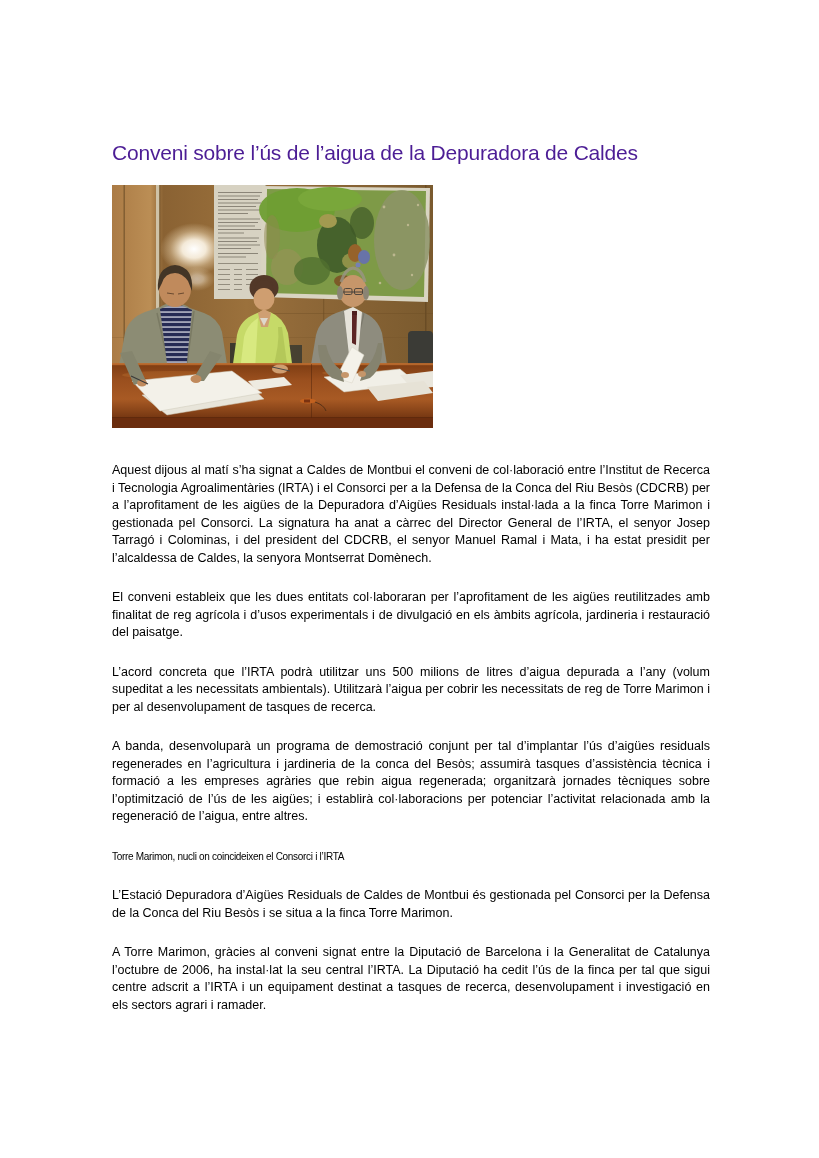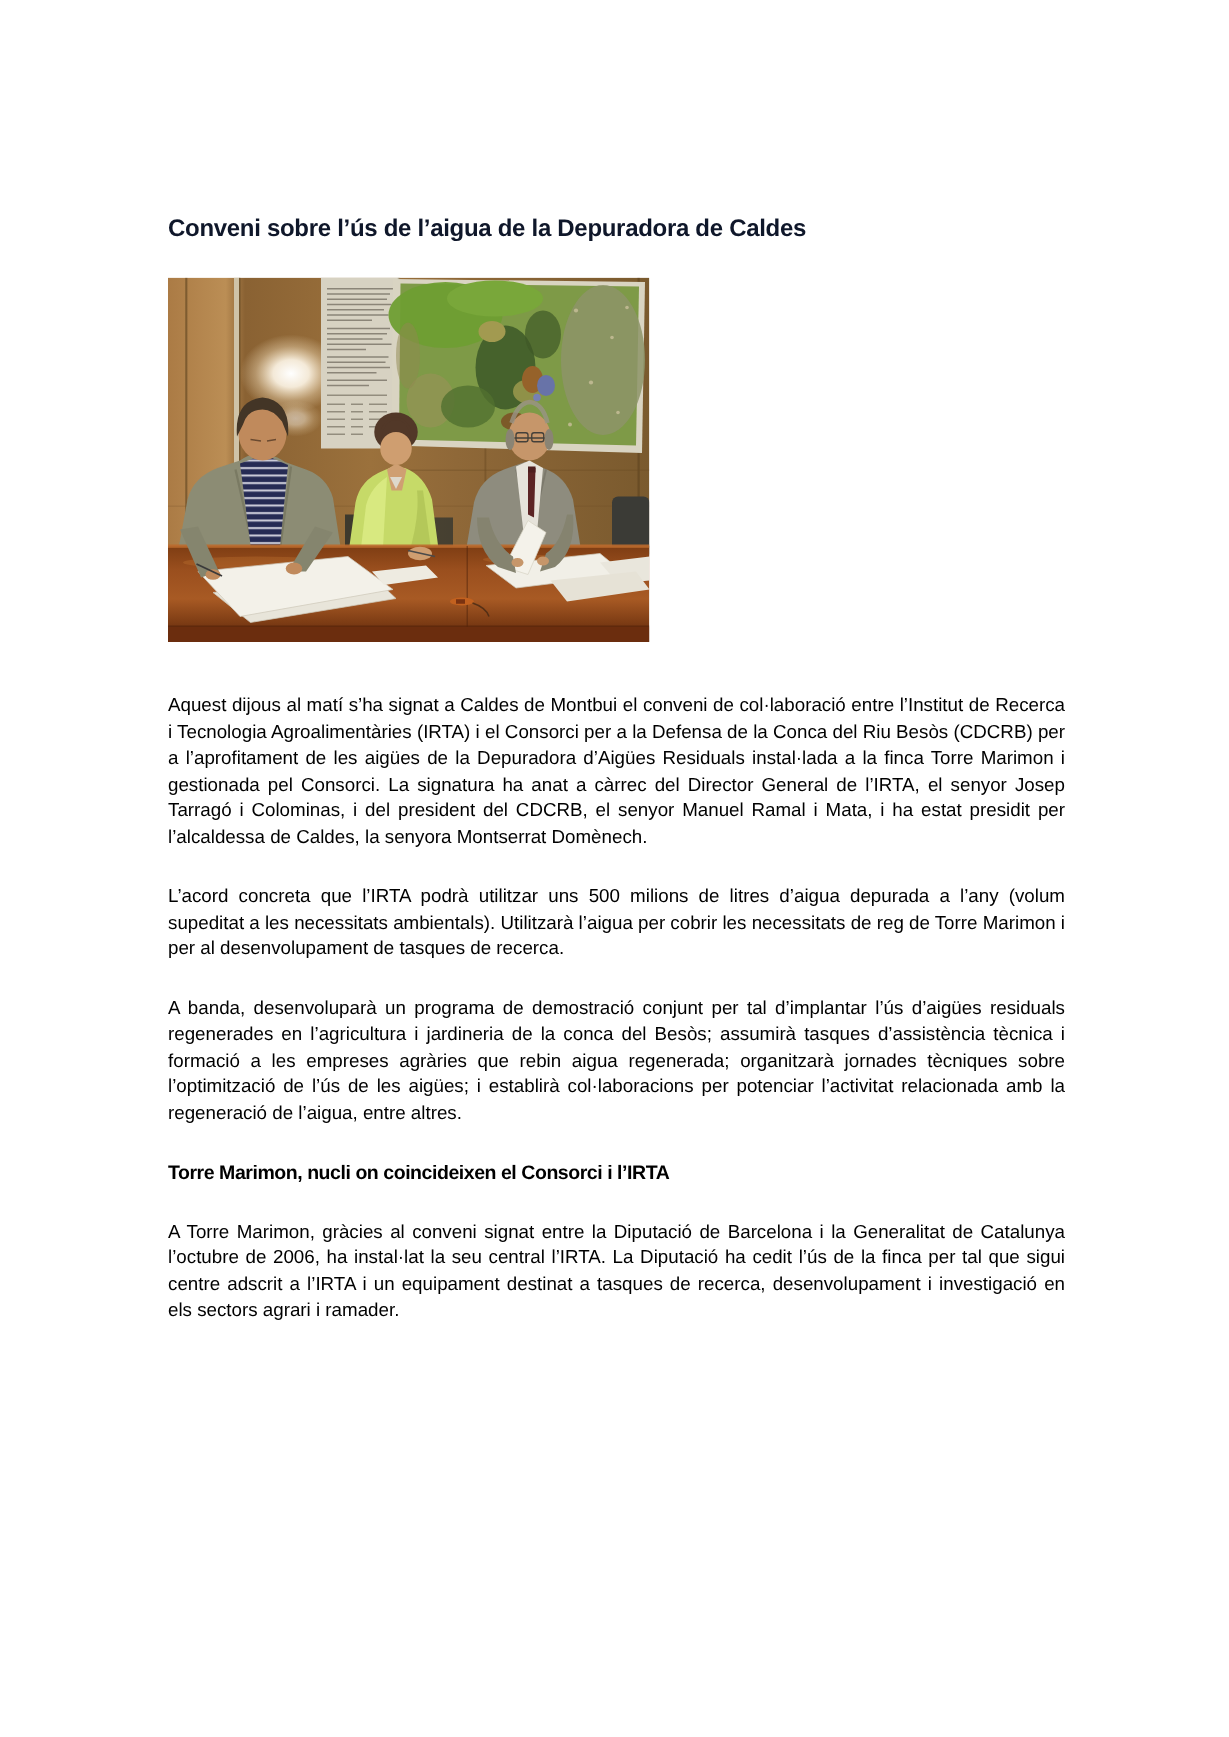--- a/index.html
+++ b/index.html
@@ -2,34 +2,34 @@
 <html lang="ca"><head>
 <meta charset="utf-8">
 <style>
   html,body{margin:0;padding:0;background:#fff;}
   .page{
     position:relative;width:819px;height:1158px;background:#ffffff;
     font-family:"Liberation Sans",sans-serif;color:#000;overflow:hidden;
   }
   .title{
     position:absolute;left:112px;top:143px;width:640px;margin:0;
-    font-size:16px;font-weight:bold;letter-spacing:-0.2px;line-height:19px;color:#0f172a;
+    font-size:21px;font-weight:normal;letter-spacing:-0.2px;line-height:19px;color:#4c1d95;
   }
   .photo{
     position:absolute;left:112px;top:185px;width:321px;height:243px;margin:0;
     overflow:hidden;
   }
   .photo svg{display:block;width:100%;height:100%;}
   .body-text{
     position:absolute;left:112px;top:446px;width:598px;
     font-size:12.5px;line-height:17.5px;text-align:justify;text-justify:inter-word;
   }
   .body-text p{margin:16px 0 22px 0;}
   .body-text h2{
-    margin:0 0 22px 0;font-size:13px;font-weight:bold;letter-spacing:-0.3px;line-height:17.5px;
+    margin:0 0 22px 0;font-size:10px;font-weight:normal;letter-spacing:-0.3px;line-height:17.5px;
   }
 </style>
 </head>
 <body>
 
 <div class="page">
 
   <h1 class="title">Conveni sobre l’ús de l’aigua de la Depuradora de Caldes</h1>
 
   <figure class="photo">
@@ -229,19 +229,21 @@
           <ellipse cx="196" cy="216" rx="8" ry="2.6" fill="#c2611f"></ellipse>
           <rect x="192" y="214.5" width="6" height="3" fill="#7a3210"></rect>
           <path d="M203,217 Q212,220 214,226" stroke="#3a2412" stroke-width="1" fill="none" opacity="0.7"></path>
         </g>
       </g>
     </svg>
   </figure>
 
   <div class="body-text">
     <p>Aquest dijous al matí s’ha signat a Caldes de Montbui el conveni de col·laboració entre l’Institut de Recerca i Tecnologia Agroalimentàries (IRTA) i el Consorci per a la Defensa de la Conca del Riu Besòs (CDCRB) per a l’aprofitament de les aigües de la Depuradora d’Aigües Residuals instal·lada a la finca Torre Marimon i gestionada pel Consorci. La signatura ha anat a càrrec del Director General de l’IRTA, el senyor Josep Tarragó i Colominas, i del president del CDCRB, el senyor Manuel Ramal i Mata, i ha estat presidit per l’alcaldessa de Caldes, la senyora Montserrat Domènech.</p>
+    <p>El conveni estableix que les dues entitats col·laboraran per l’aprofitament de les aigües reutilitzades amb finalitat de reg agrícola i d’usos experimentals i de divulgació en els àmbits agrícola, jardineria i restauració del paisatge.</p>
     <p>L’acord concreta que l’IRTA podrà utilitzar uns 500 milions de litres d’aigua depurada a l’any (volum supeditat a les necessitats ambientals). Utilitzarà l’aigua per cobrir les necessitats de reg de Torre Marimon i per al desenvolupament de tasques de recerca.</p>
     <p>A banda, desenvoluparà un programa de demostració conjunt per tal d’implantar l’ús d’aigües residuals regenerades en l’agricultura i jardineria de la conca del Besòs; assumirà tasques d’assistència tècnica i formació a les empreses agràries que rebin aigua regenerada; organitzarà jornades tècniques sobre l’optimització de l’ús de les aigües; i establirà col·laboracions per potenciar l’activitat relacionada amb la regeneració de l’aigua, entre altres.</p>
     <h2>Torre Marimon, nucli on coincideixen el Consorci i l’IRTA</h2>
+    <p>L’Estació Depuradora d’Aigües Residuals de Caldes de Montbui és gestionada pel Consorci per la Defensa de la Conca del Riu Besòs i se situa a la finca Torre Marimon.</p>
     <p>A Torre Marimon, gràcies al conveni signat entre la Diputació de Barcelona i la Generalitat de Catalunya l’octubre de 2006, ha instal·lat la seu central l’IRTA. La Diputació ha cedit l’ús de la finca per tal que sigui centre adscrit a l’IRTA i un equipament destinat a tasques de recerca, desenvolupament i investigació en els sectors agrari i ramader.</p>
   </div>
 
 </div>
 
 </body></html>

